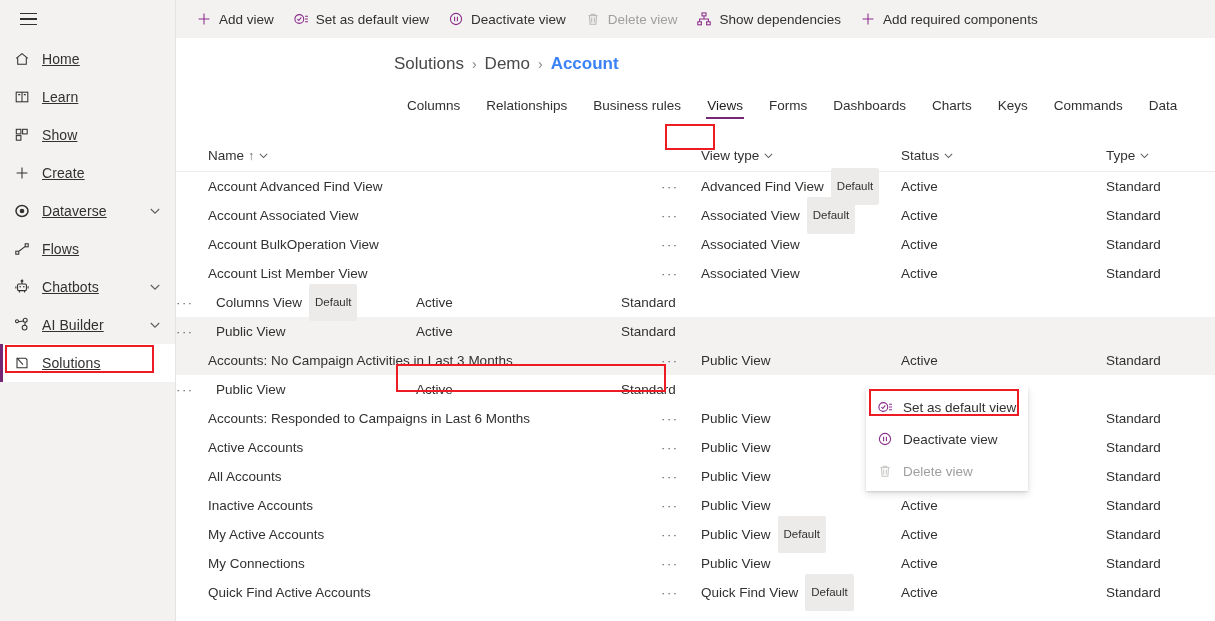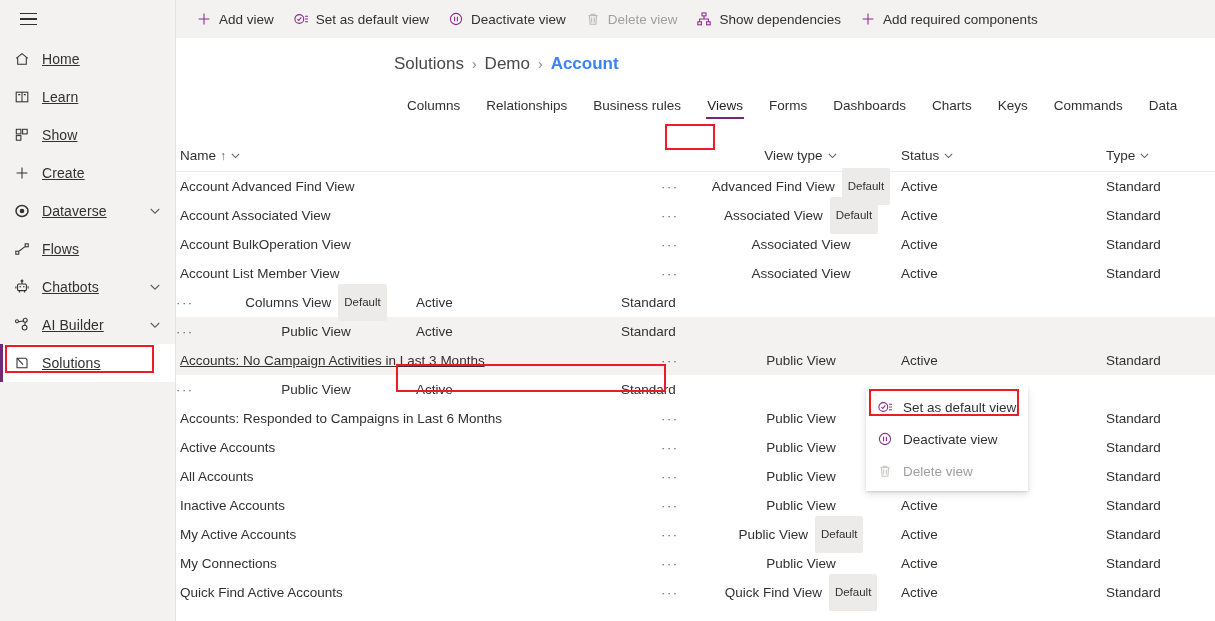--- a/index.html
+++ b/index.html
@@ -118,28 +118,28 @@
   .grid-header .hcell { display: flex; align-items: center; gap: 4px; cursor: pointer; }
   .hcell .sortarrow { font-size: 12px; color: #605e5c; }
   .hcell .chev { color: #605e5c; display: flex; align-items: center; }
 
   .row {
     display: flex; align-items: center;
     height: 29px;
     font-size: 13.5px; color: #323130;
   }
   .row.hl { background: #f3f2f1; }
-  .c-name   { width: 485px; padding-left: 4px; position: relative; white-space: nowrap; }
+  .c-name   { width: 485px; padding-left: 32px; position: relative; white-space: nowrap; }
   .c-ell    { width: 40px; text-align: left; color: #605e5c; letter-spacing: 1.6px; font-size: 13px; cursor: pointer;}
-  .c-type   { width: 200px; display: flex; align-items: center; gap: 7px; white-space: nowrap; justify-content: center;}
+  .c-type   { width: 200px; display: flex; align-items: center; gap: 7px; white-space: nowrap;}
   .c-status { width: 205px; white-space: nowrap;}
   .c-kind   { width: 120px; white-space: nowrap;}
 
   .name-link { cursor: pointer; }
-  .name-link.hovered { text-decoration: underline; }
+  .name-link.hovered { }
 
   .badge {
     background: #edebe9; color: #323130;
     font-size: 11.5px; padding: 12px 6px;
     border-radius: 2px; line-height: 1.2;
     white-space: nowrap;
   }
 
   
   .ctxmenu {

